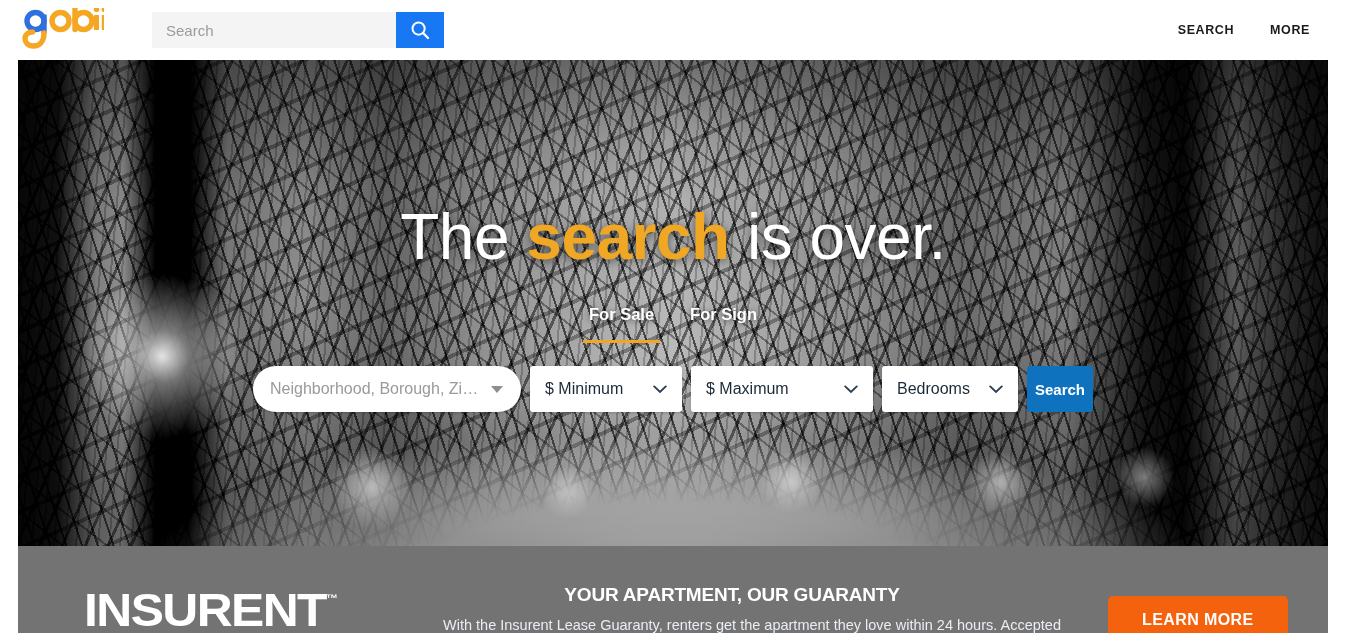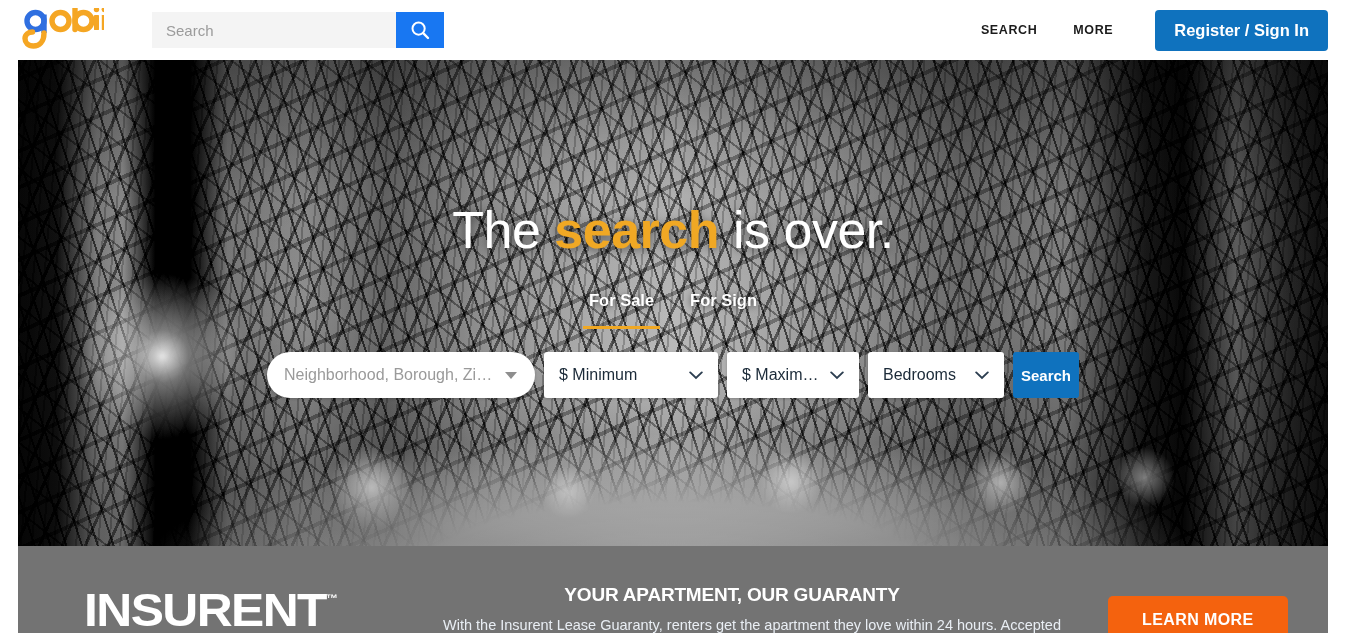--- a/index.html
+++ b/index.html
@@ -152,21 +152,21 @@
   .hero-content {
     position: absolute;
     inset: 0;
     display: flex;
     flex-direction: column;
     align-items: center;
     padding-top: 140px;
   }
 
   .hero-title {
-    font-size: 52px;
+    font-size: 64px;
     font-weight: normal;
     color: #ffffff;
     letter-spacing: -0.5px;
     text-shadow: 0 2px 10px rgba(0,0,0,0.55);
     white-space: nowrap;
   }
   .hero-title .accent { color: #F0A824; font-weight: bold; }
   .hero-title .plain { font-weight: 300; }
 
   .hero-tabs {
@@ -215,22 +215,22 @@
     cursor: pointer;
     box-shadow: 0 1px 3px rgba(0,0,0,0.2);
     white-space: nowrap;
   }
   .field.location {
     width: 268px;
     border-radius: 24px;
     padding: 0 18px 0 17px;
   }
   .field.location .field-text { color: #9a9a9a; }
-  .field.minimum  { width: 174px; }
-  .field.maximum  { width: 132px; }
+  .field.minimum  { width: 152px; }
+  .field.maximum  { width: 182px; }
   .field.bedrooms { width: 136px; }
 
   .field-text { overflow: hidden; text-overflow: ellipsis; }
 
   .caret-solid {
     width: 0; height: 0;
     border-left: 6px solid transparent;
     border-right: 6px solid transparent;
     border-top: 7px solid #8e8e8e;
     margin-left: 10px;
@@ -377,21 +377,20 @@
       <svg width="20" height="20" viewBox="0 0 20 20">
         <circle cx="8.6" cy="8.6" r="6.1" fill="none" stroke="#ffffff" stroke-width="2"></circle>
         <path d="M13.2 13.2 L18 18" stroke="#ffffff" stroke-width="2.4" stroke-linecap="round"></path>
       </svg>
     </button>
   </div>
 
   <div class="header-right">
     <a class="nav-link">SEARCH</a>
     <a class="nav-link">MORE</a>
-    <button class="register-btn">Register / Sign In</button>
   </div>
 </div>
 
 <div class="hero">
   <div class="hero-photo"></div>
   <div class="hero-vignette"></div>
 
   <div class="hero-content">
 
     <h1 class="hero-title"><span class="plain">The </span><span class="accent">search</span><span class="plain"> is over.</span></h1>

